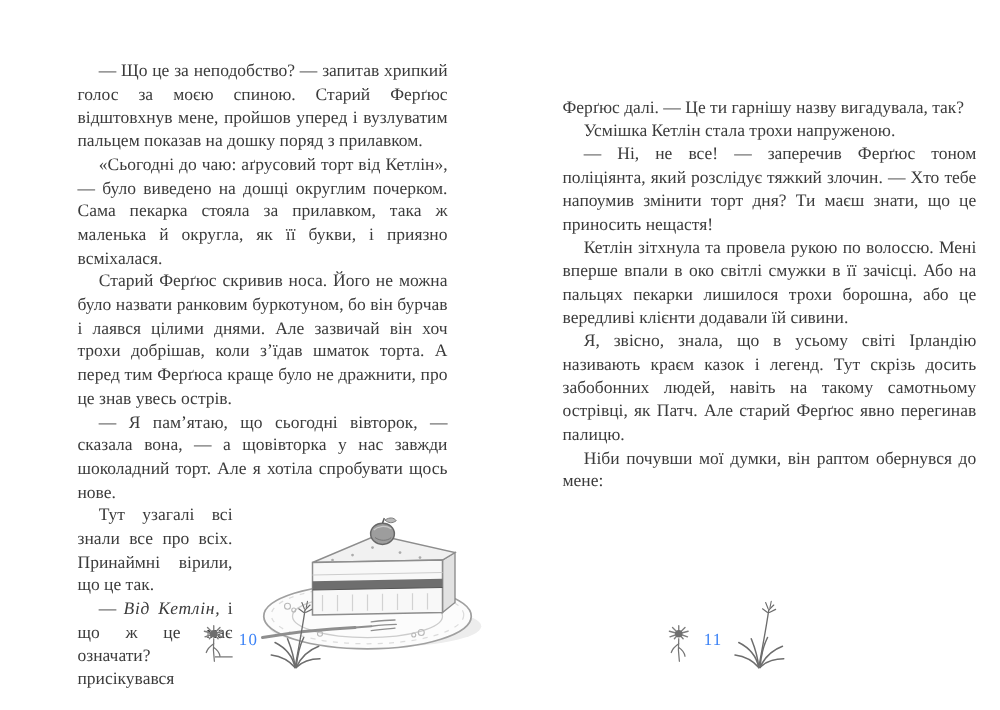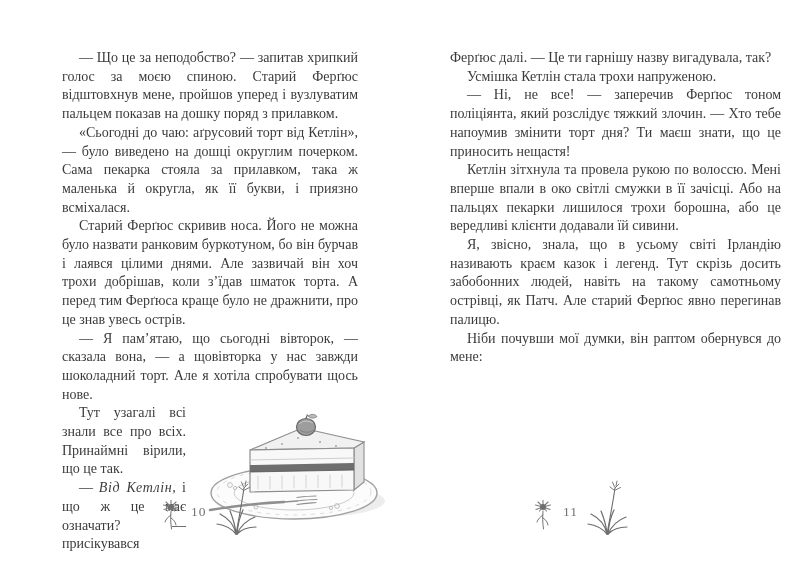--- a/index.html
+++ b/index.html
@@ -5,27 +5,27 @@
   html,body{margin:0;padding:0;background:#ffffff;}
   body{width:800px;height:568px;overflow:hidden;}
   .spread{
     position:relative;width:800px;height:435px;background:#ffffff;
     font-family:"Liberation Serif", serif;color:#3b3b3b;
   }
   .col{position:absolute;top:49px;font-size:14px;line-height:18.7px;text-align:justify;}
   .col-left{left:62px;width:296px;}
   .col-right{left:450px;width:331px;}
   p.para{margin:0;text-indent:17px;}
-  p.para.continues{text-indent:0;}
+  p.para.continues{text-indent:0;margin-top:29px;}
   .it{font-style:italic;letter-spacing:0.6px;}
   .cake-float{float:right;width:200px;height:122px;margin:-4px -36px 2px 8px;}
   .pagefoot{position:absolute;top:478px;height:58px;display:flex;align-items:flex-end;gap:7px;}
   .pagefoot-left{left:158px;}
   .pagefoot-right{left:530px;justify-content:flex-end;}
-  .pagenum{font-size:13.5px;color:#737373;letter-spacing:1px;margin-bottom:16px;}
+  .pagenum{font-size:13.5px;color:#3b82f6;letter-spacing:1px;margin-bottom:16px;}
   .flower-wrap{margin-bottom:6px;}
   svg{display:block;}
 </style>
 </head>
 <body>
 
 <div class="spread">
 
   <section class="col col-left">
     <p class="para"><span>— Що це за неподобство? — запитав хрипкий голос за моєю спиною. Старий Ферґюс відштовхнув мене, пройшов уперед і вузлуватим пальцем показав на дошку поряд з прилавком.</span></p>

